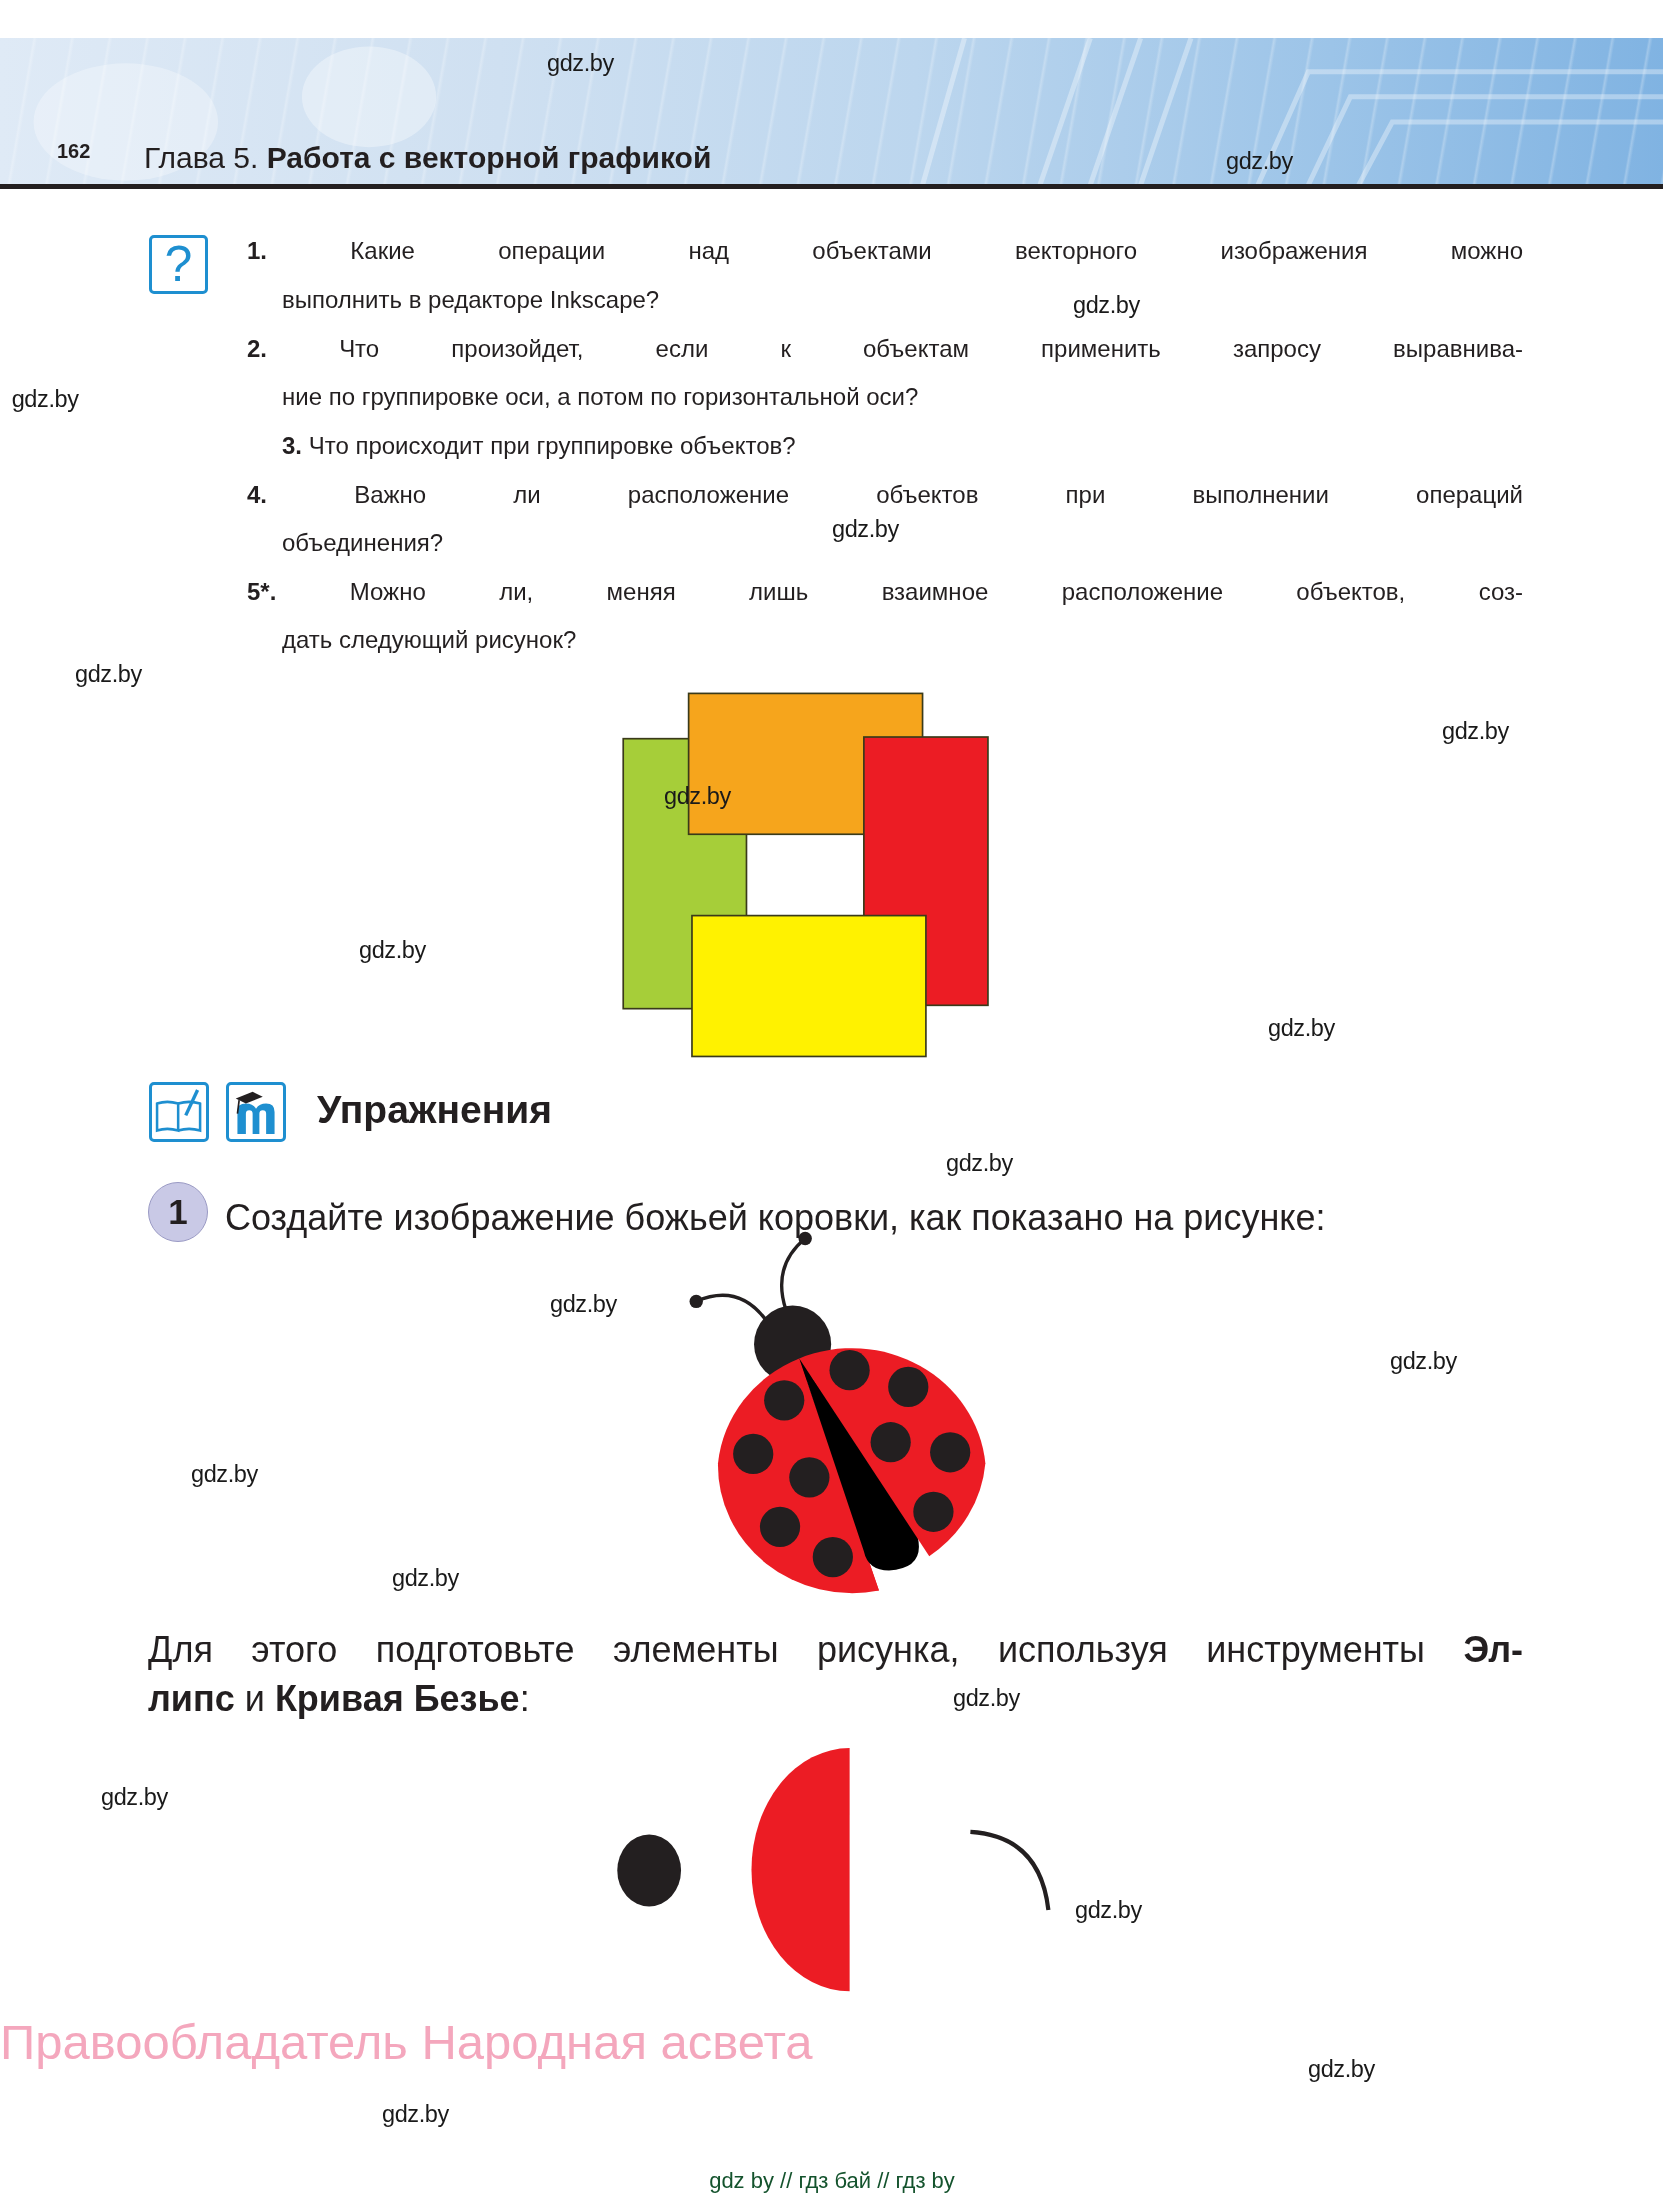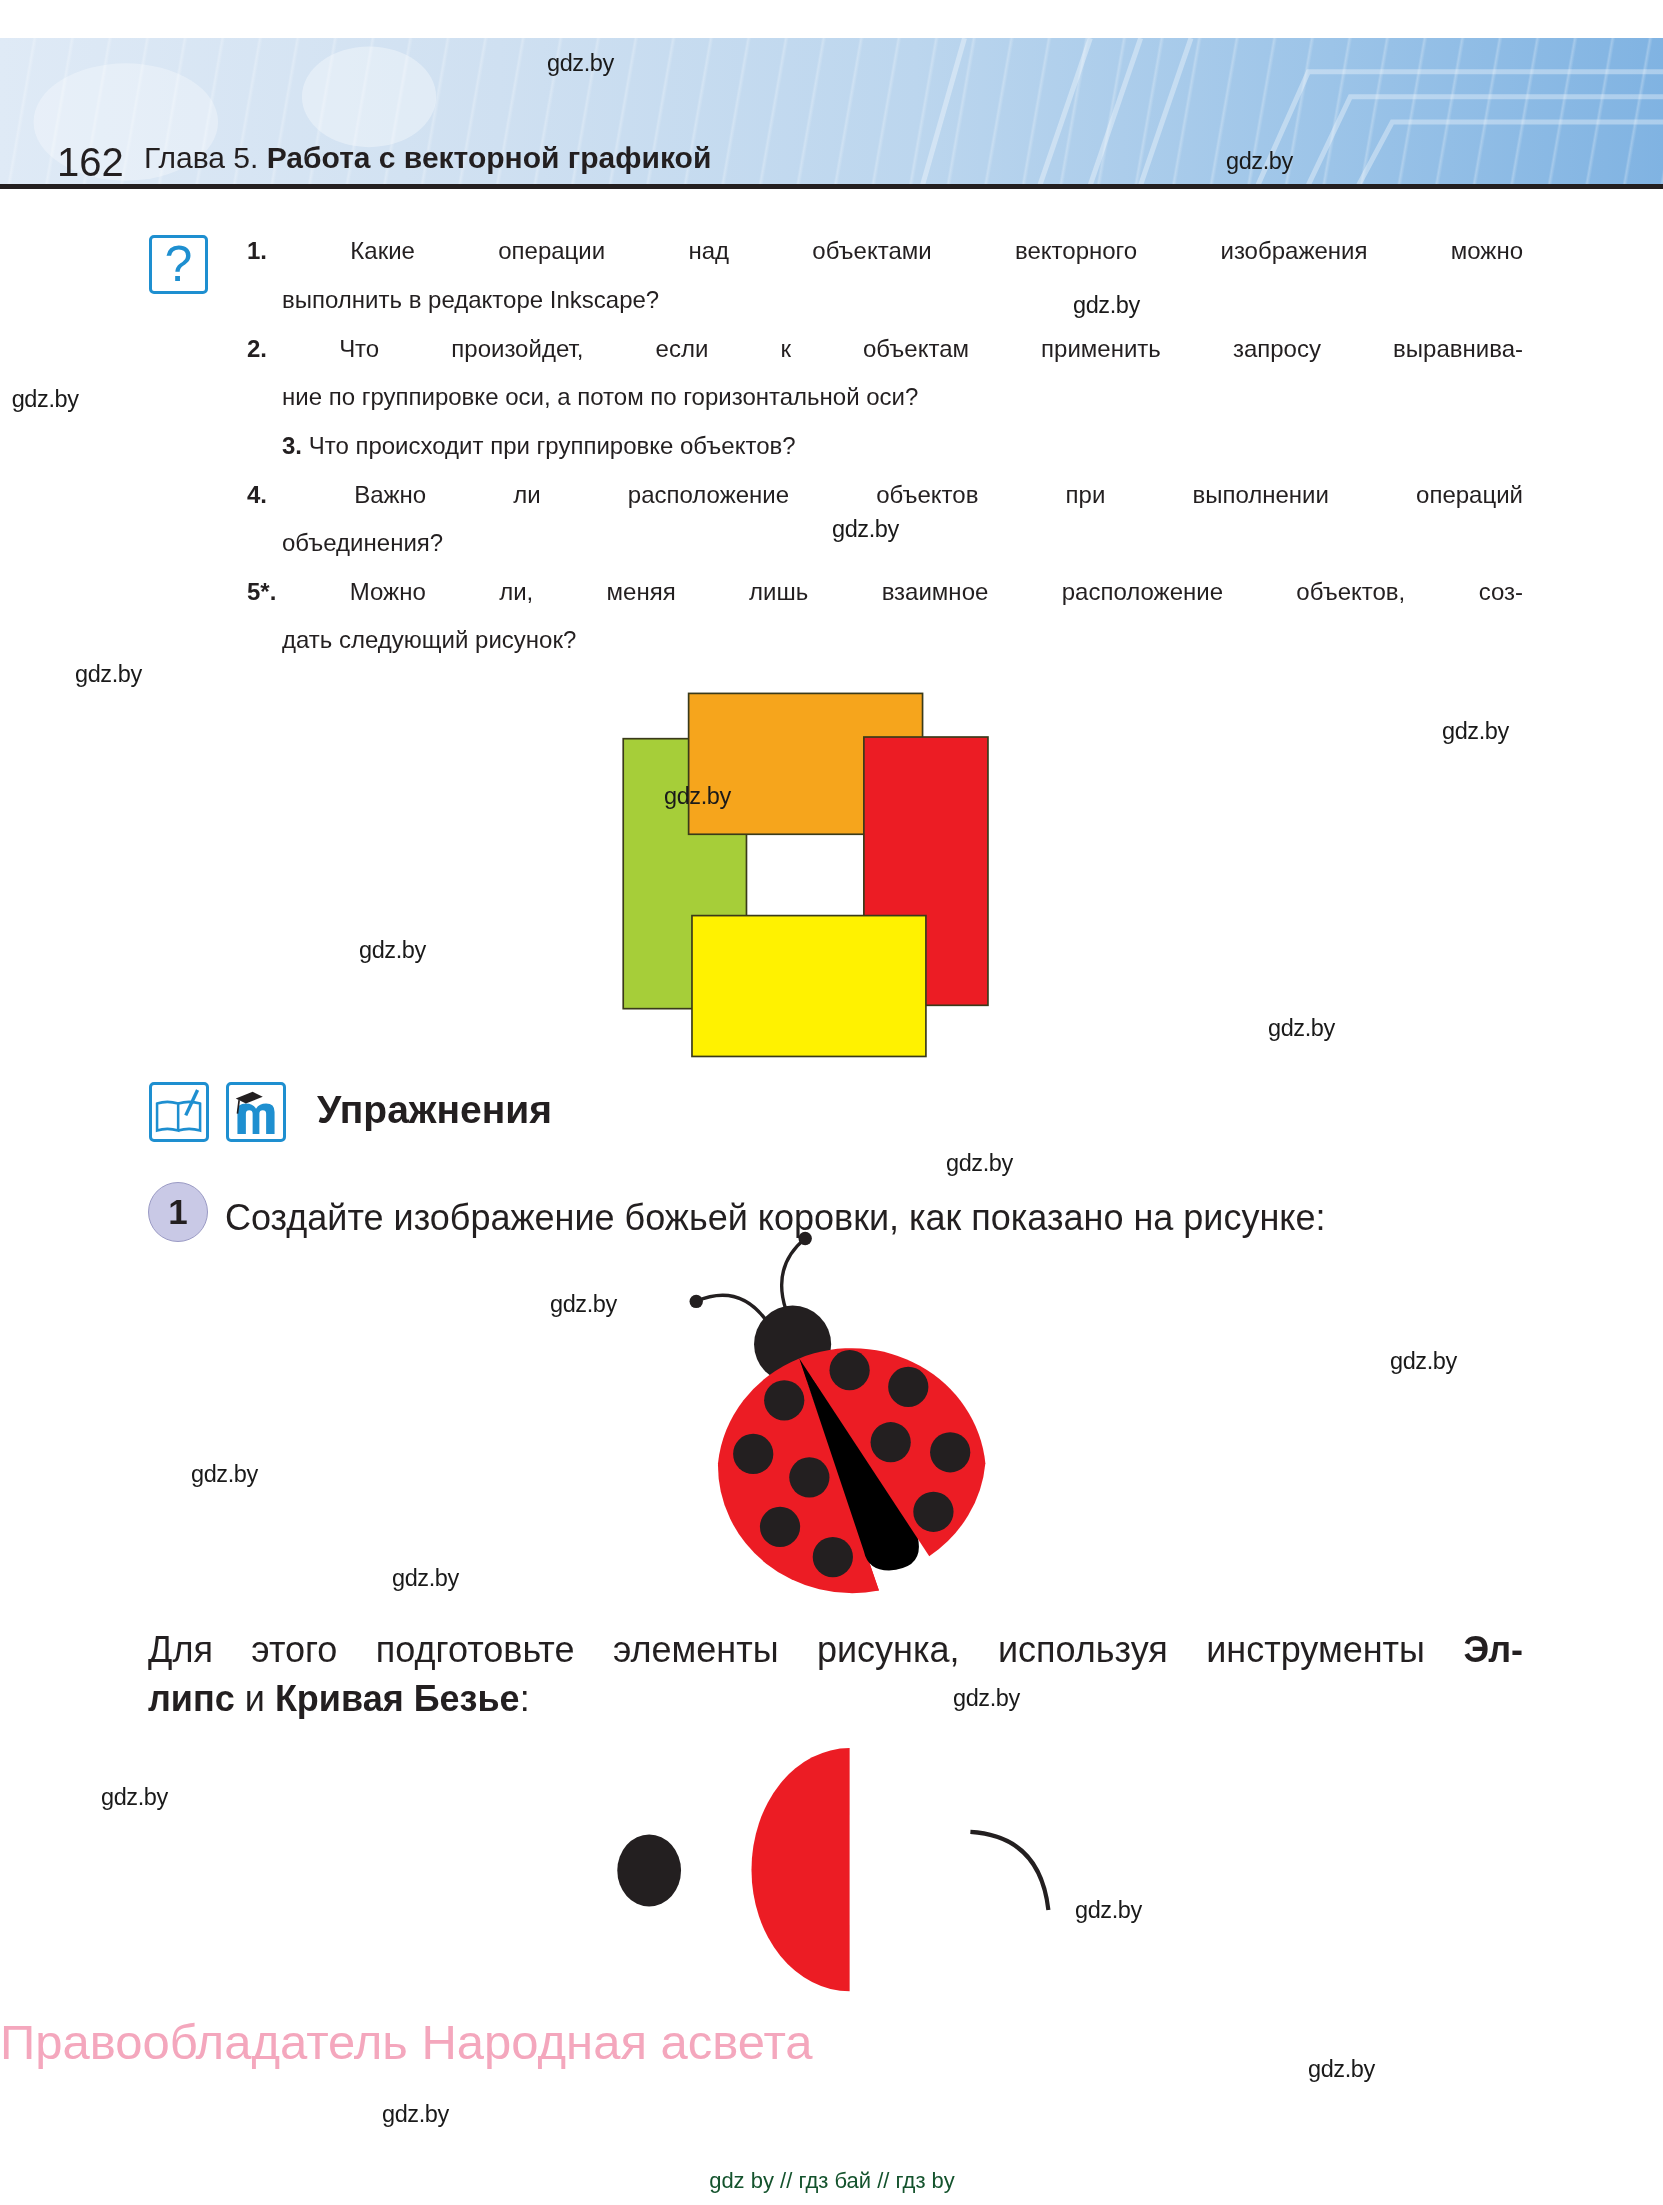--- a/index.html
+++ b/index.html
@@ -6,21 +6,21 @@
   body { width:1664px; height:2205px; position:relative; background:#ffffff; overflow:hidden;
          font-family:"Liberation Sans", "DejaVu Sans", sans-serif; color:#231f20; }
   .abs { position:absolute; }
   .top-banner { left:0; top:0; width:1664px; height:38px; text-align:center;margin-top:33px; }
   .top-banner span { font-family:"Liberation Sans", sans-serif; font-size:21px; color:#22d02a; line-height:34px; letter-spacing:-0.3px; }
   .header-band { left:0; top:38px; width:1664px; height:147px;
      background:
        repeating-linear-gradient(100deg, rgba(255,255,255,0) 0px, rgba(255,255,255,0) 32px, rgba(255,255,255,0.25) 34px, rgba(255,255,255,0) 37px),
        linear-gradient(90deg, #dfeaf6 0%, #cfe0f1 30%, #bcd6ee 55%, #9cc4e8 80%, #80b3e2 100%); }
   .header-line { left:0; top:184px; width:1664px; height:5px; background:#231f20; }
-  .page-num { left:57px; top:140px; font-size:40px; font-weight:normal; }
+  .page-num { left:57px; top:140px; font-size:20px; font-weight:bold; }
   .chapter { left:144px; top:141px; font-size:30px; }
   .chapter b { font-weight:bold; }
   .wm { font-family:"Liberation Sans", sans-serif; font-size:23.5px; color:#1a1a1a; letter-spacing:-0.4px; }
   .q-icon { left:149px; top:235px; width:59px; height:59px; border:3.4px solid #1e8fd0; border-radius:5px; box-sizing:border-box;
             color:#1e8fd0; font-size:50px; line-height:52px; text-align:center; }
   .qtext { left:247px; width:1276px; font-size:24px; line-height:49px; text-align:justify; text-align-last:justify; }
   .qtext.last { text-align-last:left;margin-left:35px; }
   .qtext b { font-weight:bold; }
   .sec-icon { width:60px; height:60px; border:3.4px solid #1e8fd0; border-radius:5px; box-sizing:border-box; }
   .sec-title { left:317px; top:1088px; font-size:39px; font-weight:bold; }

